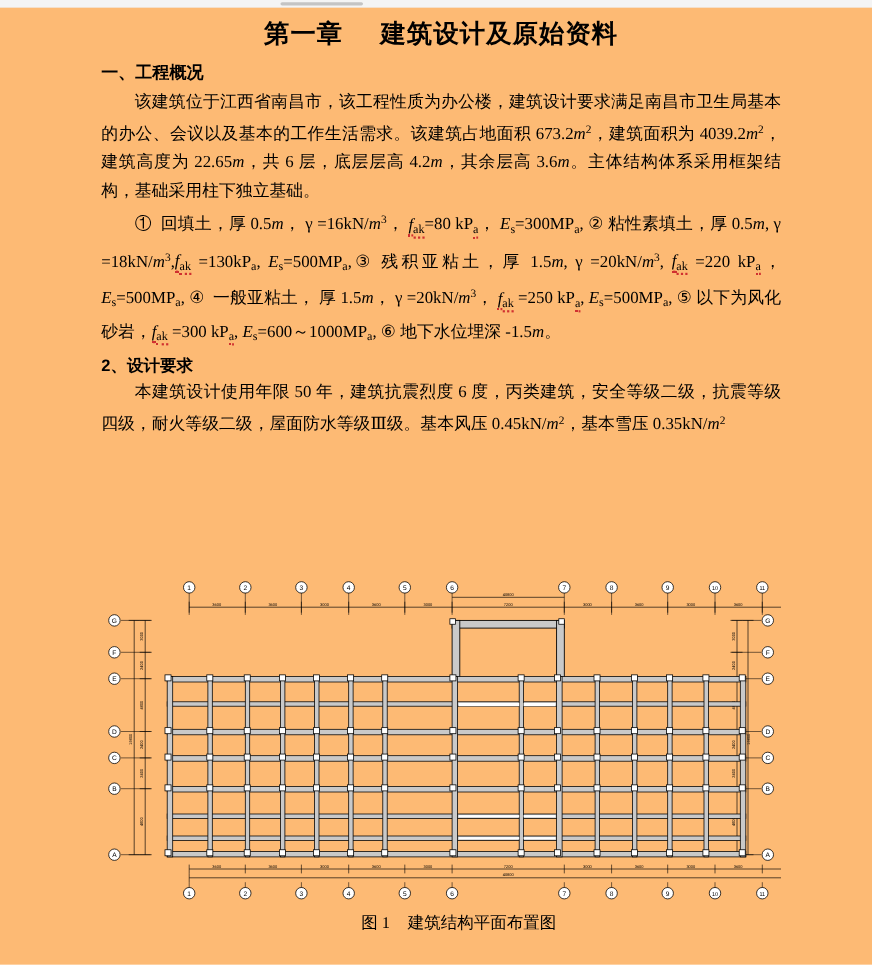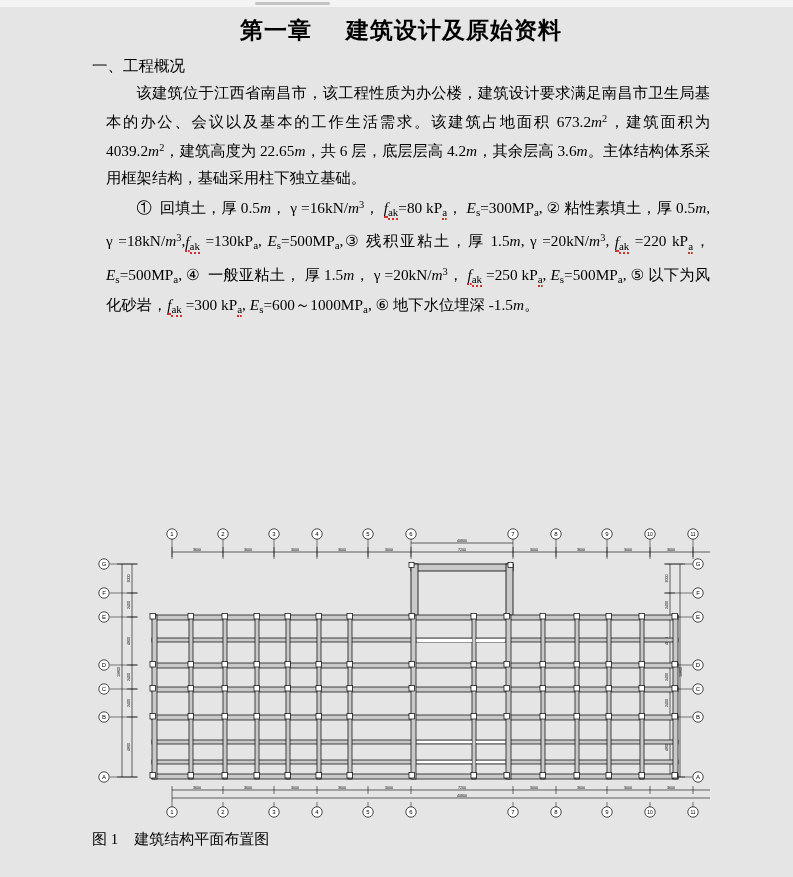--- a/index.html
+++ b/index.html
@@ -14,58 +14,58 @@
   .topstrip{
     position:absolute;top:0;left:0;width:793px;height:7px;
     background:#f4f4f4;border-bottom:1px solid #e8e8e8;
   }
   .topstrip .bar{
     position:absolute;left:255px;top:2px;width:75px;height:3px;
     background:#c4c4c4;border-radius:2px;
   }
   .page{
     position:absolute;top:7px;left:0;width:793px;height:870px;
-    background:#e5e5e5;
+    background:#fdba74;
   }
   .doc{
     position:absolute;left:92px;top:0;width:618px;
   }
   h1.title{
     font-size:23px;font-weight:bold;text-align:center;
     margin:8px 0 10px 0;letter-spacing:1px;
     font-family:"Liberation Serif","DejaVu Serif",serif;
   }
   h1.title .gap{display:inline-block;width:34px;}
   .h2{
-    font-size:15.5px;font-weight:normal;margin:6px 0 3px 0;
+    font-size:15.5px;font-weight:bold;margin:6px 0 3px 0;
     font-family:"Liberation Sans","DejaVu Sans",sans-serif;
   }
   .h3{
     font-size:15px;font-weight:bold;margin:4px 0 2px 0;
     font-family:"Liberation Sans","DejaVu Sans",sans-serif;
   }
   p.para{
-    font-size:15.3px;line-height:26px;margin:0 0 1px 14px;
+    font-size:15.3px;line-height:26px;margin:0 0 1px 0;
     text-align:justify;text-justify:inter-ideograph;
     font-family:"Liberation Serif","DejaVu Serif",serif;
   }
   p.indent{text-indent:2em;}
   .num{font-family:"Liberation Serif","DejaVu Serif",serif;}
   i.it{font-style:italic;}
   .sub{font-size:0.72em;vertical-align:-0.28em;}
   .sup{font-size:0.68em;vertical-align:0.52em;}
   .sq{
     border-bottom:2px dotted #d03030;
     padding-bottom:0px;
   }
   
   .figwrap{position:absolute;left:92px;top:505px;width:618px;height:340px;}
   .fig{position:absolute;left:0;top:0;width:618px;height:315px;}
   .caption{
-    position:absolute;left:0;top:318px;width:618px;
+    position:absolute;left:16px;top:318px;width:618px;text-align:center;
     font-size:15px;font-family:"Liberation Serif","DejaVu Serif",serif;
   }
   .caption .g{display:inline-block;width:16px;}
   svg{display:block;}
 </style>
 </head>
 <body>
 
 <div class="topstrip">
   <div class="bar"></div>
@@ -80,21 +80,23 @@
     </h1>
 
     <div class="h2">一、工程概况</div>
 
     <p class="para indent">该建筑位于江西省南昌市，该工程性质为办公楼，建筑设计要求满足南昌市卫生局基本的办公、会议以及基本的工作生活需求。该建筑占地面积 <span class="num">673.2</span><i class="it">m</i><span class="sup">2</span>，建筑面积为 <span class="num">4039.2</span><i class="it">m</i><span class="sup">2</span>，建筑高度为 <span class="num">22.65</span><i class="it">m</i>，共 <span class="num">6</span> 层，底层层高 <span class="num">4.2</span><i class="it">m</i>，其余层高 <span class="num">3.6</span><i class="it">m</i>。主体结构体系采用框架结构，基础采用柱下独立基础。</p>
 
 
 
     <p class="para indent"><span>①</span>&nbsp; 回填土，厚 <span class="num">0.5</span><i class="it">m</i>， γ =16kN/<i class="it">m</i><span class="sup">3</span>， <i class="it sq">f</i><span class="sub sq">ak</span>=80 kP<span class="sub sq">a</span>， <i class="it">E</i><span class="sub">s</span>=300MP<span class="sub">a</span>, <span>②</span> 粘性素填土，厚 <span class="num">0.5</span><i class="it">m</i>, γ =18kN/<i class="it">m</i><span class="sup">3</span>,<i class="it sq">f</i><span class="sub sq">ak</span> =130kP<span class="sub">a</span>, <i class="it">E</i><span class="sub">s</span>=500MP<span class="sub">a</span>,<span>③</span> 残积亚粘土，厚 <span class="num">1.5</span><i class="it">m</i>, γ =20kN/<i class="it">m</i><span class="sup">3</span>, <i class="it sq">f</i><span class="sub sq">ak</span> =220 kP<span class="sub sq">a</span>， <i class="it">E</i><span class="sub">s</span>=500MP<span class="sub">a</span>, <span>④</span>&nbsp; 一般亚粘土， 厚 <span class="num">1.5</span><i class="it">m</i>， γ =20kN/<i class="it">m</i><span class="sup">3</span>， <i class="it sq">f</i><span class="sub sq">ak</span> =250 kP<span class="sub sq">a</span>, <i class="it">E</i><span class="sub">s</span>=500MP<span class="sub">a</span>, <span>⑤</span> 以下为风化砂岩，<i class="it sq">f</i><span class="sub sq">ak</span> =300 kP<span class="sub sq">a</span>, <i class="it">E</i><span class="sub">s</span>=600～1000MP<span class="sub">a</span>, <span>⑥</span> 地下水位埋深 <span class="num">-1.5</span><i class="it">m</i>。</p>
 
-
+    <div class="h3">2、设计要求</div>
+
+    <p class="para indent">本建筑设计使用年限 <span class="num">50</span> 年，建筑抗震烈度 <span class="num">6</span> 度，丙类建筑，安全等级二级，抗震等级四级，耐火等级二级，屋面防水等级Ⅲ级。基本风压 <span class="num">0.45</span>kN/<i class="it">m</i><span class="sup">2</span>，基本雪压 <span class="num">0.35</span>kN/<i class="it">m</i><span class="sup">2</span></p>
 
 
   </div>
 
   <div class="figwrap">
     <div class="fig">
       <svg width="618" height="315" viewBox="0 0 618 315">
         <defs>
           <g id="circ">
               <circle r="5.2" fill="#fff" stroke="#000" stroke-width="0.7"></circle>

